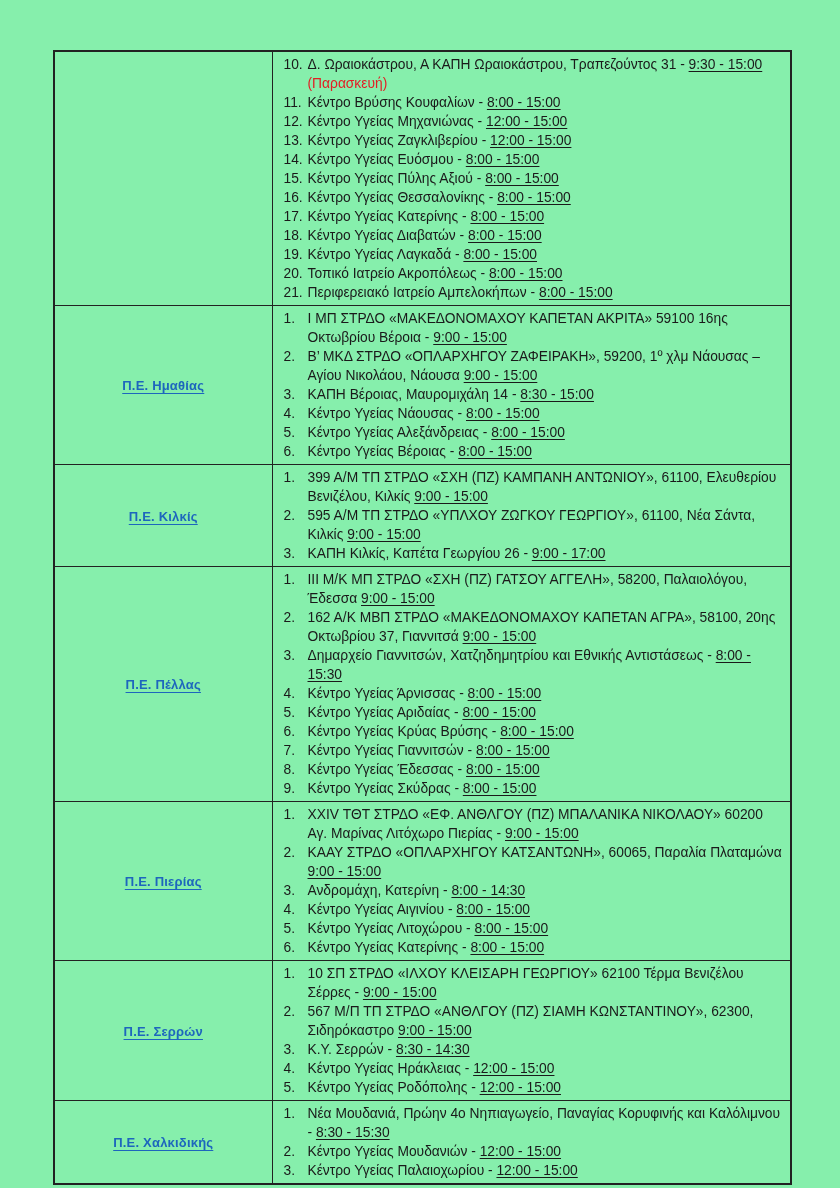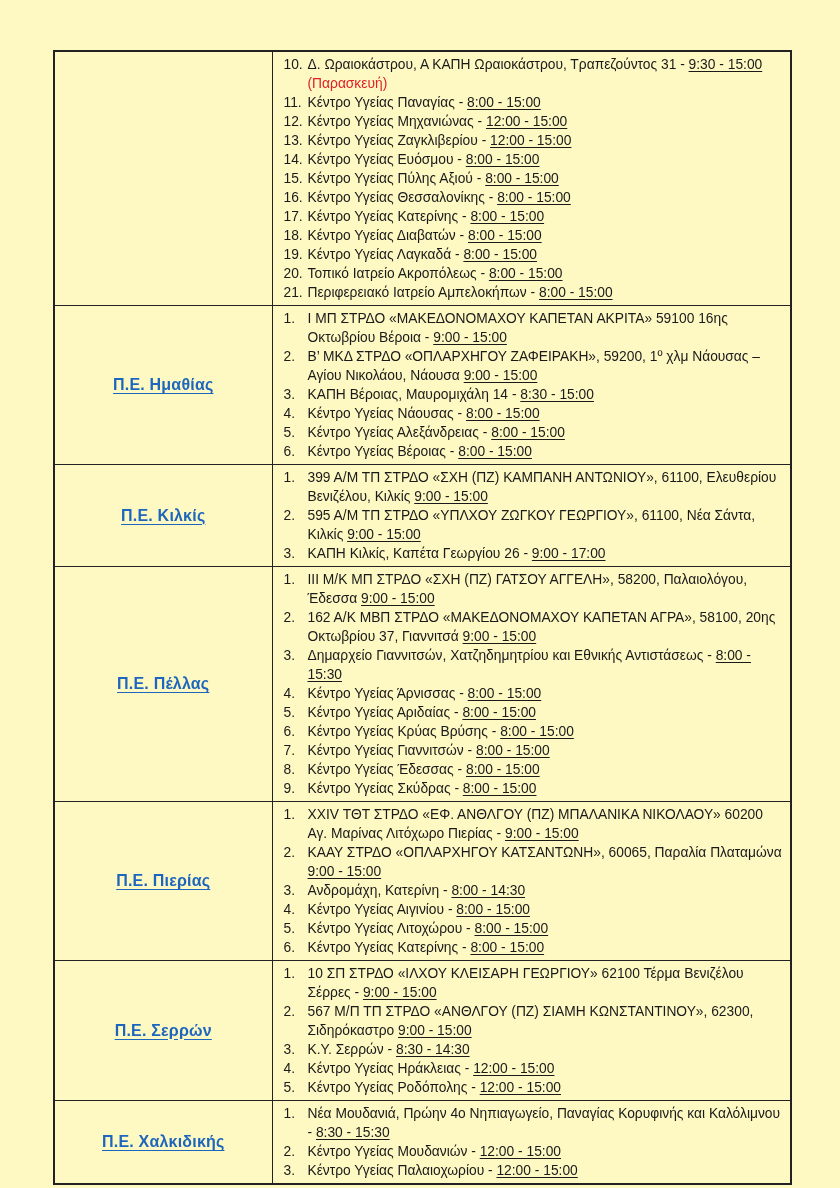--- a/index.html
+++ b/index.html
@@ -1,19 +1,19 @@
 <!DOCTYPE html>
 <html><head>
 <meta charset="utf-8">
 <style>
   html,body{margin:0;padding:0;background:#ffffff;}
   .page{
     position:relative;
     width:840px;height:1188px;
-    background:#fef9c3;
+    background:#86efac;
     overflow:hidden;
     font-family:"Liberation Sans", sans-serif;
     color:#1a1a1a;
   }
   table.sched{
     position:absolute;left:53px;top:50px;
     width:739px;
     border-collapse:collapse;
     table-layout:fixed;
     border:2px solid #222222;
@@ -24,21 +24,21 @@
     vertical-align:top;
     padding:0;
   }
   td.region-cell{
     text-align:center;
     vertical-align:middle;
   }
   .region-label{
     color:#1d66bd;
     font-weight:bold;
-    font-size:16px;
+    font-size:13px;
     text-decoration:underline;
     text-underline-offset:2.5px;
     letter-spacing:0.2px;
     cursor:pointer;
   }
   td.items-cell{
     padding:3px 8px 3px 2px;
   }
   .item{
     display:flex;
@@ -81,21 +81,21 @@
       <span class="region-label"></span>
     </td>
     <td class="items-cell">
       <div class="items">
               <div class="item">
     <span class="num">10.</span>
     <span class="body"><span class="txt">Δ. Ωραιοκάστρου, Α ΚΑΠΗ Ωραιοκάστρου, Τραπεζούντος 31 - </span><span class="time">9:30 - 15:00</span> <span class="note">(Παρασκευή)</span></span>
   </div>
               <div class="item">
     <span class="num">11.</span>
-    <span class="body"><span class="txt">Κέντρο Υγείας Παναγίας - </span><span class="time">8:00 - 15:00</span> </span>
+    <span class="body"><span class="txt">Κέντρο Βρύσης Κουφαλίων - </span><span class="time">8:00 - 15:00</span> </span>
   </div>
               <div class="item">
     <span class="num">12.</span>
     <span class="body"><span class="txt">Κέντρο Υγείας Μηχανιώνας - </span><span class="time">12:00 - 15:00</span> </span>
   </div>
               <div class="item">
     <span class="num">13.</span>
     <span class="body"><span class="txt">Κέντρο Υγείας Ζαγκλιβερίου - </span><span class="time">12:00 - 15:00</span> </span>
   </div>
               <div class="item">

